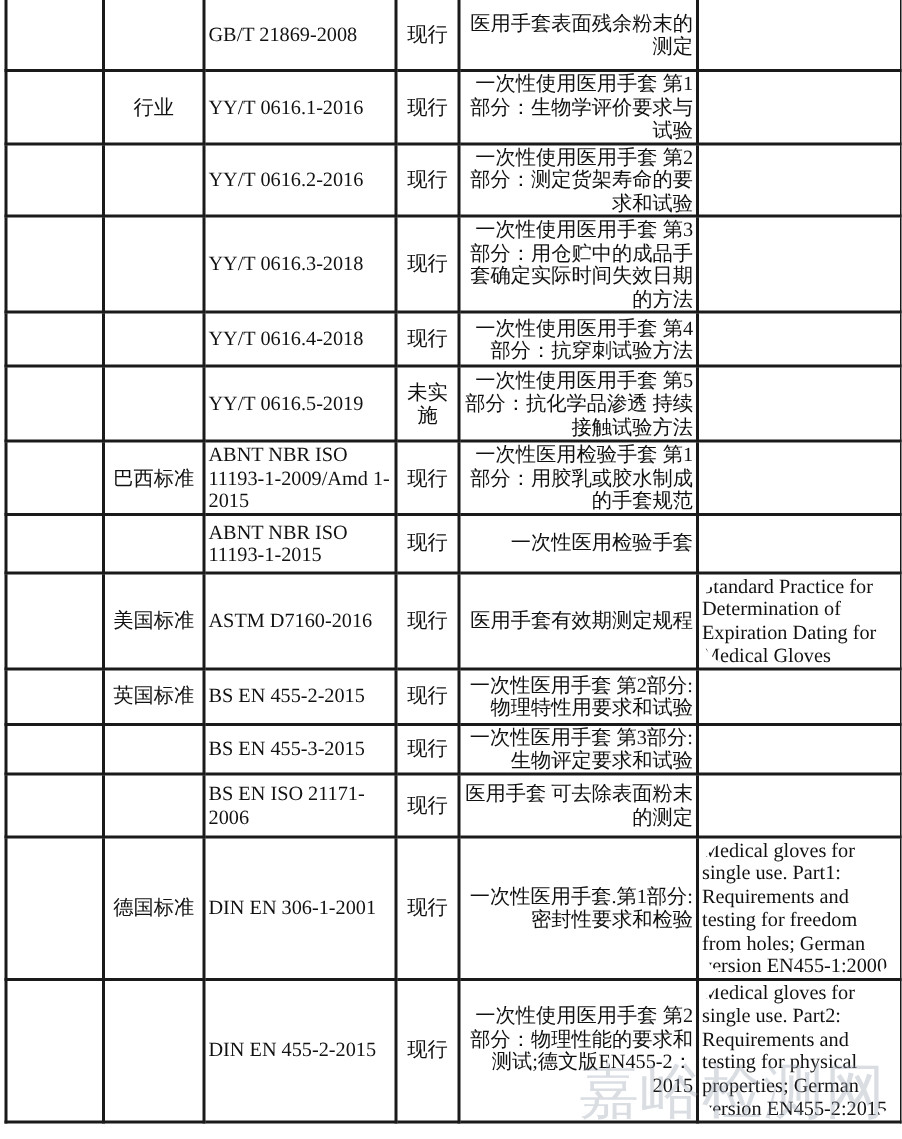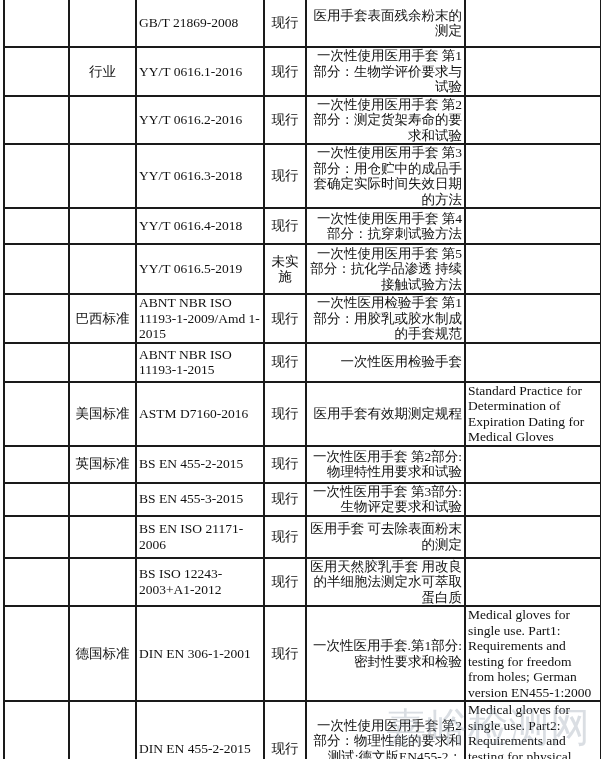--- a/index.html
+++ b/index.html
@@ -6,21 +6,21 @@
   body { width: 601px; height: 759px; overflow: hidden; position: relative;
          font-family: "Liberation Serif", "DejaVu Serif", serif; color: #111; }
   table.std { position: absolute; left: 3px; top: -2px; border-collapse: collapse;
               table-layout: fixed; width: 597px; }
   table.std td { border: 2px solid #1a1a1a; padding: 0 2px; font-size: 13.5px;
                  line-height: 15.5px; vertical-align: middle; overflow: hidden; }
   td.c-country { text-align: center; }
   td.c-status { text-align: center; margin-left: 44px; }
   td.c-code { text-align: left; }
   td.c-cn { text-align: right; }
-  td.c-en { text-align: left; }
+  td.c-en { text-align: left; border-radius: 26px; }
   .watermark { position: absolute; right: 10px; top: 700px; font-size: 40px;
                color: rgba(150,160,175,0.35); font-family: Liberation Sans, sans-serif;
                letter-spacing: 1px; pointer-events: none; margin-left: 27px; }
   .watermark-sub { position: absolute; right: 40px; top: 768px; font-size: 13px;
                    color: rgba(150,160,175,0.45); font-style: italic;
                    font-family: "DejaVu Sans", sans-serif; pointer-events: none; }
 </style>
 </head>
 <body>
 
@@ -123,28 +123,20 @@
         <td class="c-en"></td>
       </tr>
       <tr style="height: 42px;">
         <td class="c-blank"></td>
         <td class="c-country"></td>
         <td class="c-code">BS EN ISO 21171-2006</td>
         <td class="c-status">现行</td>
         <td class="c-cn">医用手套 可去除表面粉末的测定</td>
         <td class="c-en"></td>
       </tr>
-      <tr style="height: 37px;">
-        <td class="c-blank"></td>
-        <td class="c-country"></td>
-        <td class="c-code">BS ISO 12243-2003+A1-2012</td>
-        <td class="c-status">现行</td>
-        <td class="c-cn">医用天然胶乳手套 用改良的半细胞法测定水可萃取蛋白质</td>
-        <td class="c-en"></td>
-      </tr>
       <tr style="height: 88px;">
         <td class="c-blank"></td>
         <td class="c-country">德国标准</td>
         <td class="c-code">DIN EN 306-1-2001</td>
         <td class="c-status">现行</td>
         <td class="c-cn">一次性医用手套.第1部分:密封性要求和检验</td>
         <td class="c-en">Medical gloves for single use. Part1: Requirements and testing for freedom from holes; German version EN455-1:2000</td>
       </tr>
       <tr style="height: 88px;">
         <td class="c-blank"></td>

